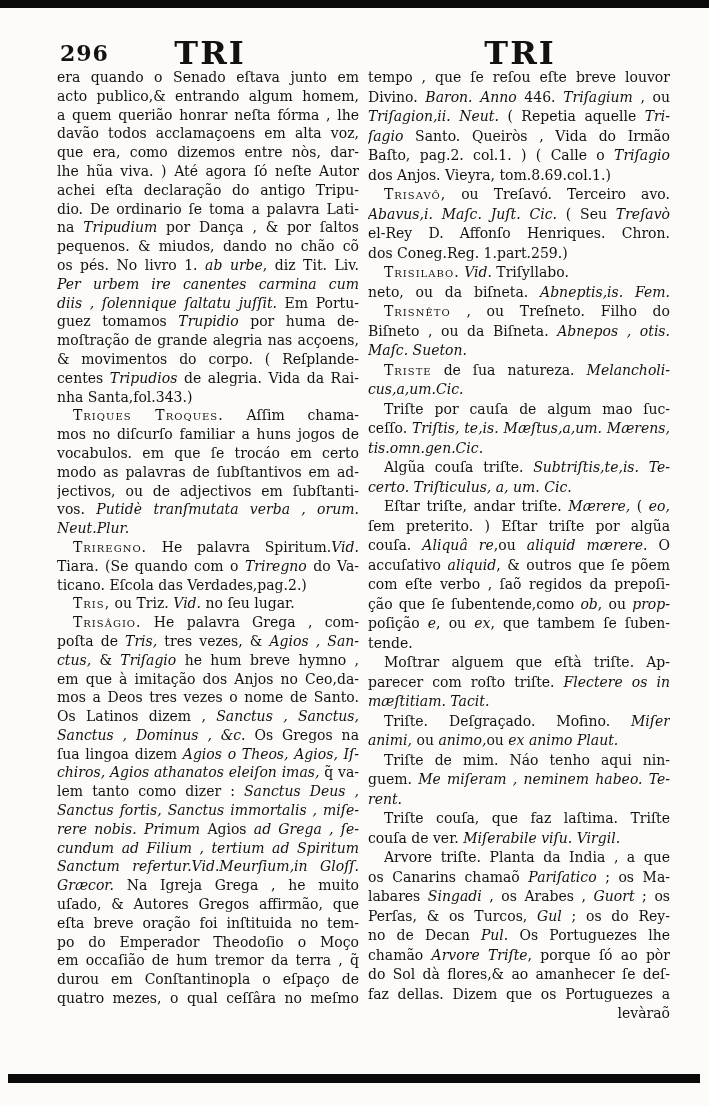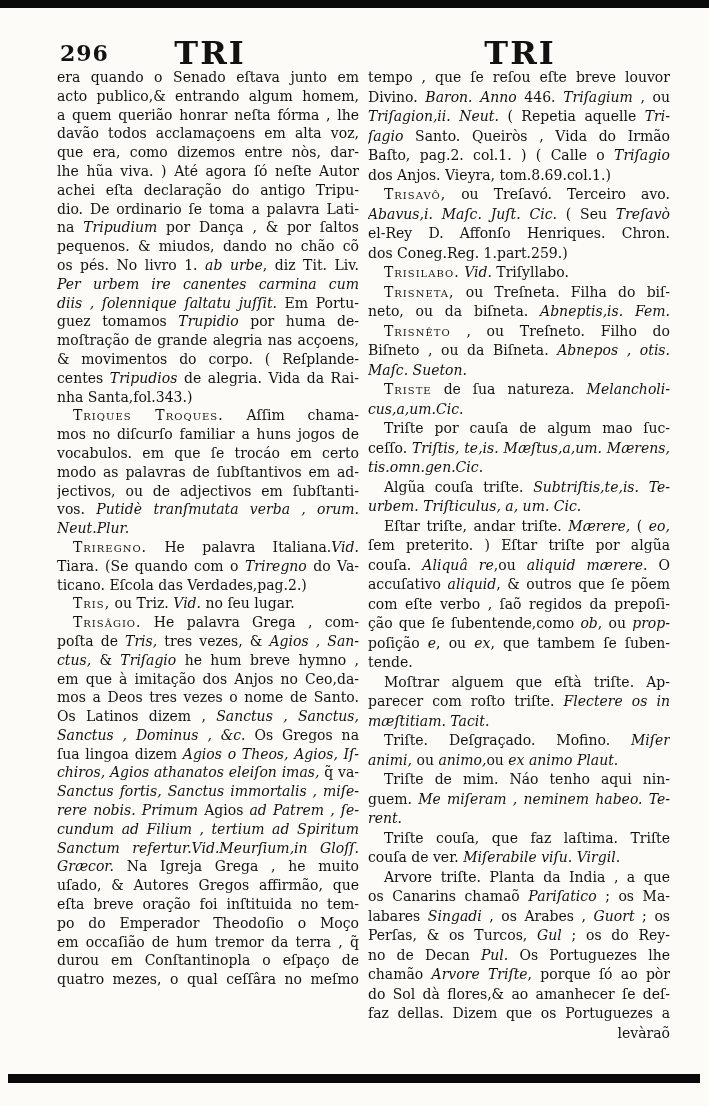--- a/index.html
+++ b/index.html
@@ -61,35 +61,36 @@
       <div class="line just"><span class="seg-n">&amp; movimentos do corpo. ( Reſplande-</span></div>
       <div class="line just"><span class="seg-n">centes </span><span class="seg-i">Tripudios</span><span class="seg-n"> de alegria. Vida da Rai-</span></div>
       <div class="line"><span class="seg-n">nha Santa,fol.343.)</span></div>
       <div class="line ind just"><span class="seg-sc">Triques Troques.</span><span class="seg-n"> Aſſim chama-</span></div>
       <div class="line just"><span class="seg-n">mos no diſcurſo familiar a huns jogos de</span></div>
       <div class="line just"><span class="seg-n">vocabulos. em que ſe trocáo em certo</span></div>
       <div class="line just"><span class="seg-n">modo as palavras de ſubſtantivos em ad-</span></div>
       <div class="line just"><span class="seg-n">jectivos, ou de adjectivos em ſubſtanti-</span></div>
       <div class="line just"><span class="seg-n">vos. </span><span class="seg-i">Putidè tranſmutata verba , orum.</span></div>
       <div class="line"><span class="seg-i">Neut.Plur.</span></div>
-      <div class="line ind just"><span class="seg-sc">Triregno.</span><span class="seg-n"> He palavra Italiana.</span><span class="seg-i">Vid.</span></div>
+      <div class="line ind just"><span class="seg-sc">Triregno.</span><span class="seg-n"> He palavra Spiritum.</span><span class="seg-i">Vid.</span></div>
       <div class="line just"><span class="seg-n">Tiara. (Se quando com o </span><span class="seg-i">Triregno</span><span class="seg-n"> do Va-</span></div>
       <div class="line"><span class="seg-n">ticano. Eſcola das Verdades,pag.2.)</span></div>
       <div class="line ind"><span class="seg-sc">Tris,</span><span class="seg-n"> ou Triz. </span><span class="seg-i">Vid.</span><span class="seg-n"> no ſeu lugar.</span></div>
       <div class="line ind just"><span class="seg-sc">Trisâgio.</span><span class="seg-n"> He palavra Grega , com-</span></div>
       <div class="line just"><span class="seg-n">poſta de </span><span class="seg-i">Tris,</span><span class="seg-n"> tres vezes, &amp; </span><span class="seg-i">Agios , San-</span></div>
       <div class="line just"><span class="seg-i">ctus,</span><span class="seg-n"> &amp; </span><span class="seg-i">Triſagio</span><span class="seg-n"> he hum breve hymno ,</span></div>
       <div class="line just"><span class="seg-n">em que à imitação dos Anjos no Ceo,da-</span></div>
       <div class="line just"><span class="seg-n">mos a Deos tres vezes o nome de Santo.</span></div>
       <div class="line just"><span class="seg-n">Os Latinos dizem , </span><span class="seg-i">Sanctus , Sanctus,</span></div>
       <div class="line just"><span class="seg-i">Sanctus , Dominus , &amp;c.</span><span class="seg-n"> Os Gregos na</span></div>
       <div class="line just"><span class="seg-n">ſua lingoa dizem </span><span class="seg-i">Agios o Theos, Agios, Iſ-</span></div>
       <div class="line just"><span class="seg-i">chiros, Agios athanatos eleiſon imas,</span><span class="seg-n"> q̃ va-</span></div>
+      <div class="line just"><span class="seg-n">lem tanto como dizer : </span><span class="seg-i">Sanctus Deus ,</span></div>
       <div class="line just"><span class="seg-i">Sanctus fortis, Sanctus immortalis , miſe-</span></div>
-      <div class="line just"><span class="seg-i">rere nobis. Primum</span><span class="seg-n"> Agios </span><span class="seg-i">ad Patrem , ſe-</span></div>
+      <div class="line just"><span class="seg-i">rere nobis. Primum</span><span class="seg-n"> Agios </span><span class="seg-i">ad Grega , ſe-</span></div>
       <div class="line just"><span class="seg-i">cundum ad Filium , tertium ad Spiritum</span></div>
       <div class="line just"><span class="seg-i">Sanctum refertur.Vid.Meurſium,in Gloſſ.</span></div>
       <div class="line just"><span class="seg-i">Græcor.</span><span class="seg-n"> Na Igreja Grega , he muito</span></div>
       <div class="line just"><span class="seg-n">uſado, &amp; Autores Gregos affirmão, que</span></div>
       <div class="line just"><span class="seg-n">eſta breve oração foi inſtituida no tem-</span></div>
       <div class="line just"><span class="seg-n">po do Emperador Theodoſio o Moço</span></div>
       <div class="line just"><span class="seg-n">em occaſião de hum tremor da terra , q̃</span></div>
       <div class="line just"><span class="seg-n">durou em Conſtantinopla o eſpaço de</span></div>
       <div class="line just"><span class="seg-n">quatro mezes, o qual ceſſâra no meſmo</span></div>
     </div>
@@ -98,32 +99,31 @@
       <div class="line just"><span class="seg-n">Divino. </span><span class="seg-i">Baron. Anno</span><span class="seg-n"> 446. </span><span class="seg-i">Triſagium</span><span class="seg-n"> , ou</span></div>
       <div class="line just"><span class="seg-i">Triſagion,ii. Neut.</span><span class="seg-n"> ( Repetia aquelle </span><span class="seg-i">Tri-</span></div>
       <div class="line just"><span class="seg-i">ſagio</span><span class="seg-n"> Santo. Queiròs , Vida do Irmão</span></div>
       <div class="line just"><span class="seg-n">Baſto, pag.2. col.1. ) ( Calle o </span><span class="seg-i">Triſagio</span></div>
       <div class="line"><span class="seg-n">dos Anjos. Vieyra, tom.8.69.col.1.)</span></div>
       <div class="line ind just"><span class="seg-sc">Trisavô,</span><span class="seg-n"> ou Treſavó. Terceiro avo.</span></div>
       <div class="line just"><span class="seg-i">Abavus,i. Maſc. Juſt. Cic.</span><span class="seg-n"> ( Seu </span><span class="seg-i">Treſavò</span></div>
       <div class="line just"><span class="seg-n">el-Rey D. Affonſo Henriques. Chron.</span></div>
       <div class="line"><span class="seg-n">dos Coneg.Reg. 1.part.259.)</span></div>
       <div class="line ind"><span class="seg-sc">Trisilabo.</span><span class="seg-n"> </span><span class="seg-i">Vid.</span><span class="seg-n"> Triſyllabo.</span></div>
-      <div class="line ind just"><span class="seg-sc">Trisneta,</span><span class="seg-n"> ou Treſneta. Filha do biſ-</span></div>
       <div class="line just"><span class="seg-n">neto, ou da biſneta. </span><span class="seg-i">Abneptis,is. Fem. Suet.</span></div>
       <div class="line ind just"><span class="seg-sc">Trisnêto</span><span class="seg-n"> , ou Treſneto. Filho do</span></div>
       <div class="line just"><span class="seg-n">Biſneto , ou da Biſneta. </span><span class="seg-i">Abnepos , otis.</span></div>
       <div class="line"><span class="seg-i">Maſc. Sueton.</span></div>
       <div class="line ind just"><span class="seg-sc">Triste</span><span class="seg-n"> de ſua natureza. </span><span class="seg-i">Melancholi-</span></div>
       <div class="line"><span class="seg-i">cus,a,um.Cic.</span></div>
       <div class="line ind just"><span class="seg-n">Triſte por cauſa de algum mao ſuc-</span></div>
       <div class="line just"><span class="seg-n">ceſſo. </span><span class="seg-i">Triſtis, te,is. Mæſtus,a,um. Mærens,</span></div>
       <div class="line"><span class="seg-i">tis.omn.gen.Cic.</span></div>
       <div class="line ind just"><span class="seg-n">Algũa couſa triſte. </span><span class="seg-i">Subtriſtis,te,is. Te-</span></div>
-      <div class="line"><span class="seg-i">urbem. Triſticulus, a, um. Cic.</span></div>
+      <div class="line"><span class="seg-i">certo. Triſticulus, a, um. Cic.</span></div>
       <div class="line ind just"><span class="seg-n">Eſtar triſte, andar triſte. </span><span class="seg-i">Mærere,</span><span class="seg-n"> ( </span><span class="seg-i">eo,</span></div>
       <div class="line just"><span class="seg-n">ſem preterito. ) Eſtar triſte por algũa</span></div>
       <div class="line just"><span class="seg-n">couſa. </span><span class="seg-i">Aliquâ re</span><span class="seg-n">,ou </span><span class="seg-i">aliquid mærere</span><span class="seg-n">. O</span></div>
       <div class="line just"><span class="seg-n">accuſativo </span><span class="seg-i">aliquid</span><span class="seg-n">, &amp; outros que ſe põem</span></div>
       <div class="line just"><span class="seg-n">com eſte verbo , ſaõ regidos da prepoſi-</span></div>
       <div class="line just"><span class="seg-n">ção que ſe ſubentende,como </span><span class="seg-i">ob</span><span class="seg-n">, ou </span><span class="seg-i">prop-</span></div>
       <div class="line just"><span class="seg-n">poſição </span><span class="seg-i">e</span><span class="seg-n">, ou </span><span class="seg-i">ex</span><span class="seg-n">, que tambem ſe ſuben-</span></div>
       <div class="line"><span class="seg-n">tende.</span></div>
       <div class="line ind just"><span class="seg-n">Moſtrar alguem que eſtà triſte. Ap-</span></div>
       <div class="line just"><span class="seg-n">parecer com roſto triſte. </span><span class="seg-i">Flectere os in</span></div>

